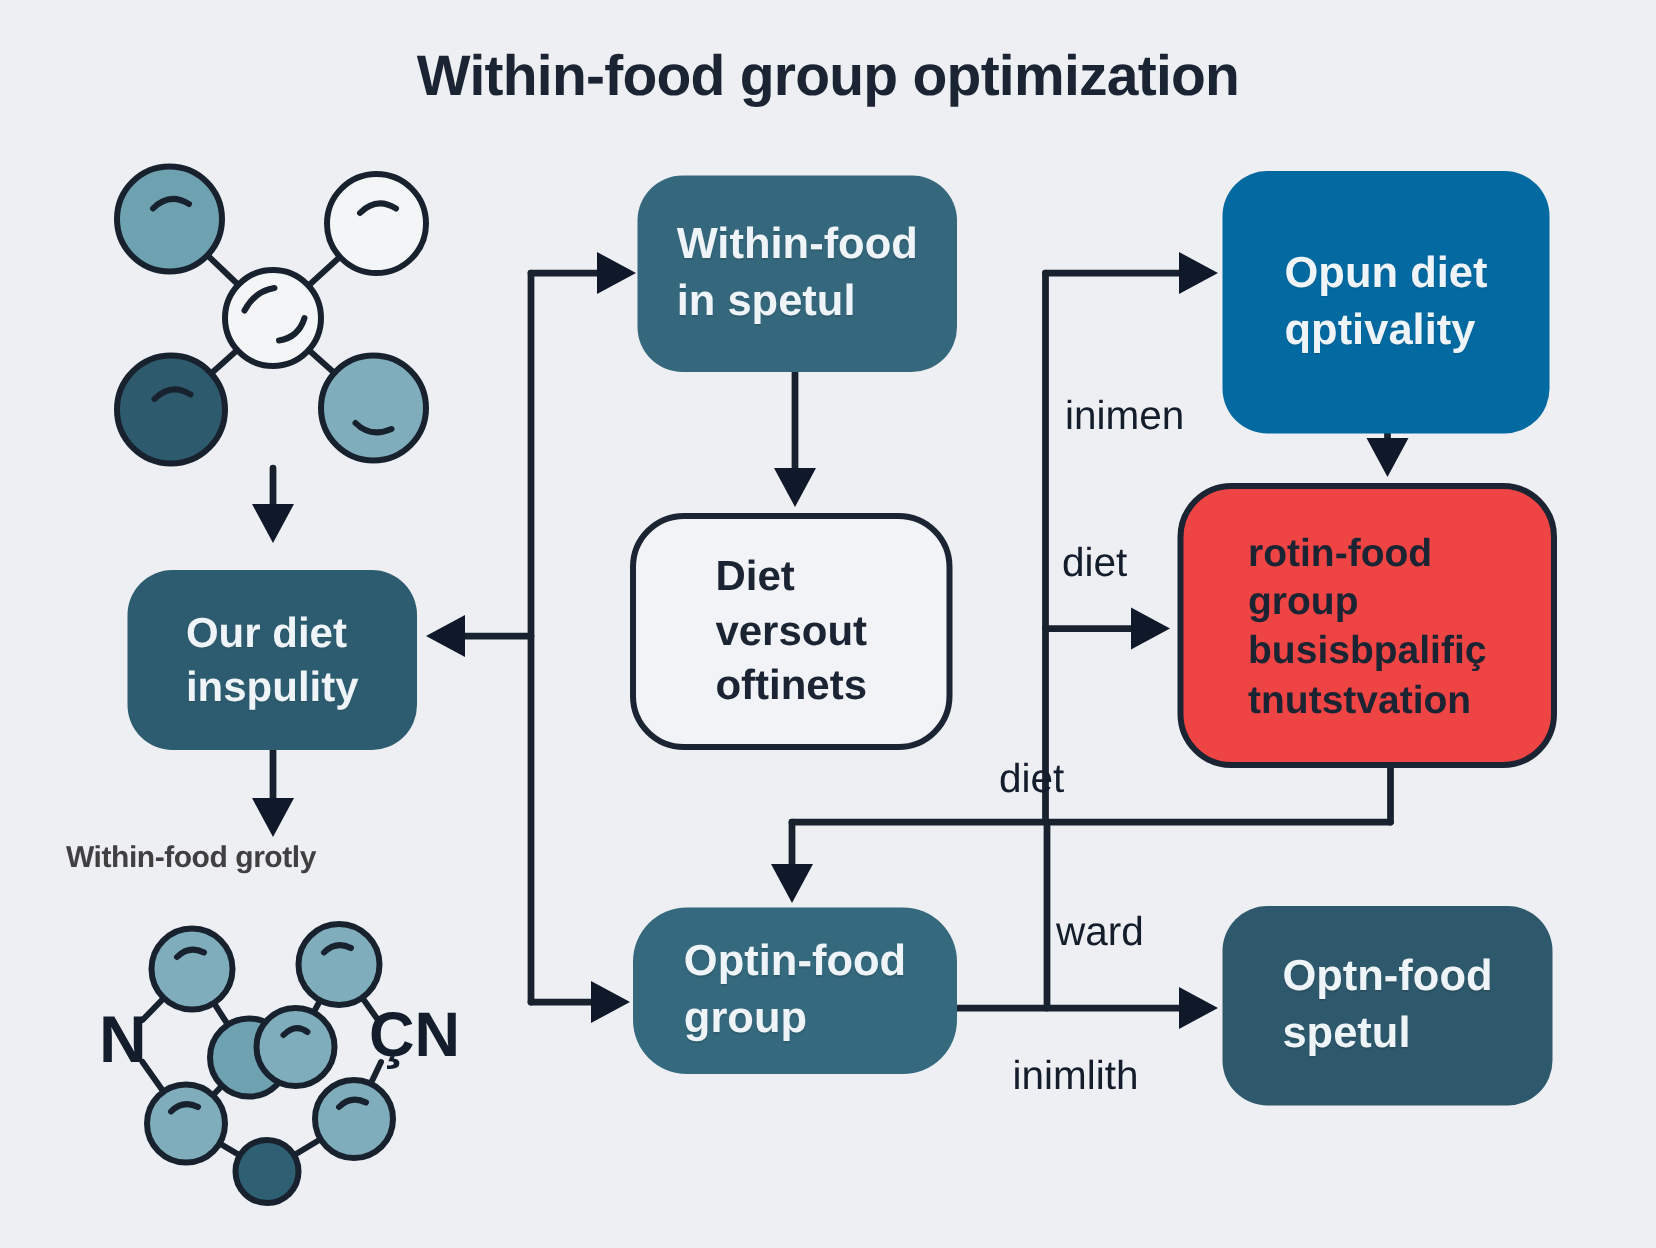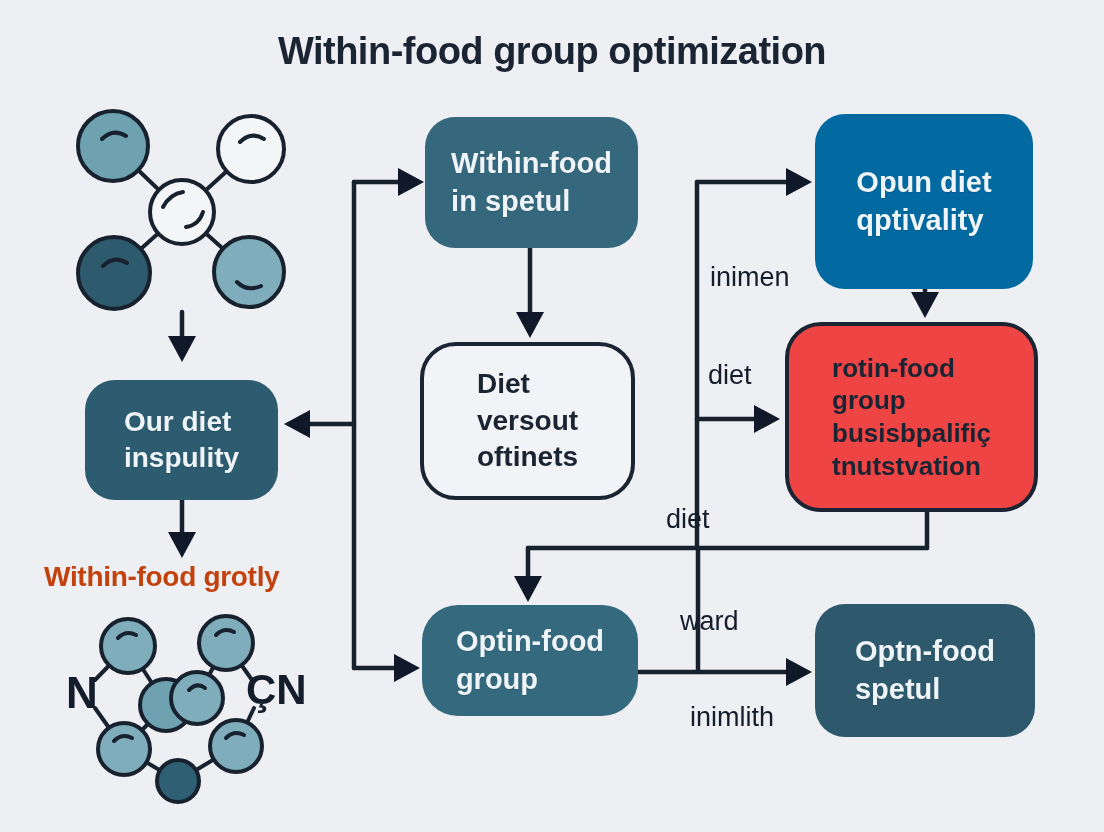--- a/index.html
+++ b/index.html
@@ -23,25 +23,25 @@
   #n-opun     { left:815px; top:114px; width:218px; height:175px; background:#0369a1; }
   #n-ourdiet  { left:85px;  top:380px; width:193px; height:120px; background:#2d5c70; font-size:28px; }
   #n-versout  { left:420px; top:342px; width:215px; height:158px; background:#f1f3f6; border-radius:36px; font-size:28px; }
   #n-rotin    { left:785px; top:322px; width:253px; height:190px; background:#ef4444; border-radius:36px; font-size:26px; line-height:1.26; }
   #n-optin    { left:422px; top:605px; width:216px; height:111px; background:#35697e; border-radius:36px; }
   #n-optn     { left:815px; top:604px; width:220px; height:133px; background:#2e596c; }
   .elabel { position:absolute; font-size:27px; color:#141d2b; font-weight:400; }
   #l-inimen   { left:710px; top:262px; }
   #l-diet     { left:708px; top:360px; }
   #l-lvied    { left:666px; top:504px; }
-  #l-ward     { left:680px; top:606px; }
-  #l-inimlith { left:675px; top:702px;margin-left:15px; }
+  #l-ward     { left:704px; top:606px; }
+  #l-inimlith { left:675px; top:702px; }
   .caption {
     position:absolute; left:44px; top:561px; width:280px;
-    font-size:28px; font-weight:600; color:#c2410c; letter-spacing:-0.3px;
+    font-size:20px; font-weight:600; color:#404040; letter-spacing:-0.3px;
   }
 </style>
 </head>
 <body>
 
 <div class="canvas">
 
   <div class="title">Within-food group optimization</div>
 
   <svg class="layer" viewBox="0 0 1104 832" fill="none" stroke="#18222f" stroke-width="4.5" stroke-linecap="round">

